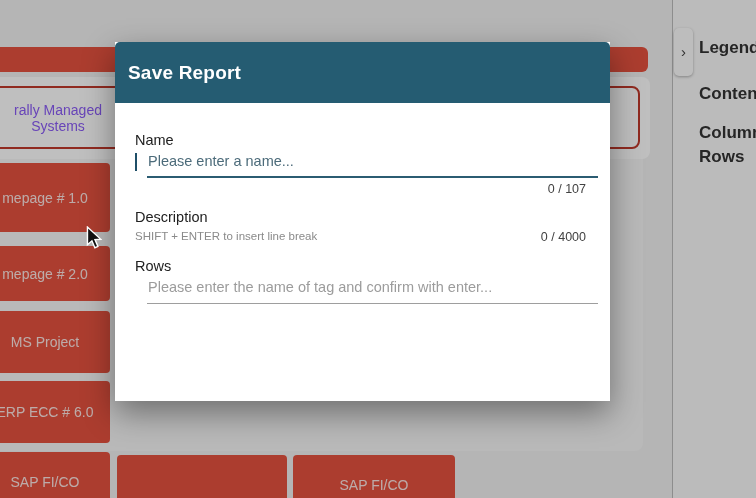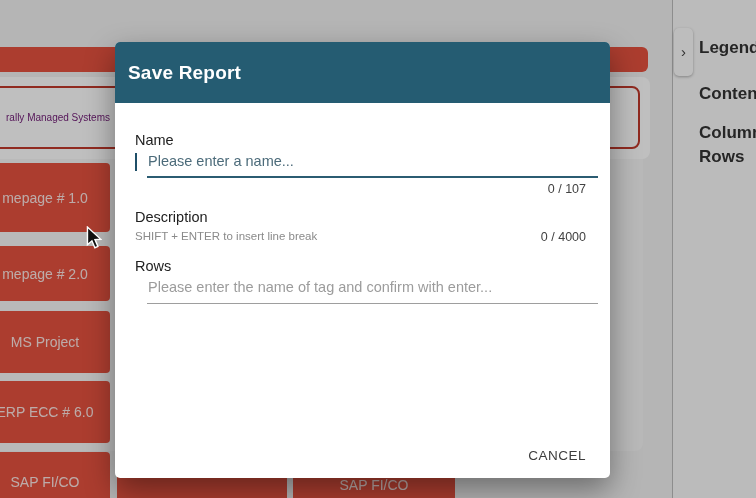--- a/index.html
+++ b/index.html
@@ -11,22 +11,22 @@
   .bg { position:absolute; inset:0; z-index:0; }
   .red-bar { position:absolute; left:-60px; top:47px; width:708px; height:25px;
              background:#e6523f; border-radius:0 6px 6px 0; }
   .canvas-card { position:absolute; left:-60px; top:77px; width:703px; height:374px;
                  background:#f7f7f7; border-radius:8px; }
   .halo-card { position:absolute; left:-60px; top:77px; width:710px; height:82px;
                background:#ffffff; border-radius:8px; }
   .ms-box { position:absolute; left:-50px; top:86px; width:690px; height:63px;
             background:#ffffff; border:2px solid #c0392b; border-radius:8px; }
   .ms-label { position:absolute; left:50px; top:50%; transform:translateY(-50%);
-              width:112px; text-align:center; font-size:10px; line-height:16px;
-              color:#701a75; }
+              width:112px; text-align:center; font-size:14px; line-height:16px;
+              color:#8b5cf6; }
   .bg-card { position:absolute; background:#e6523f; border-radius:4px;
              display:flex; align-items:center; justify-content:center;
              font-size:14px; color:rgba(255,255,255,0.85); }
   .bg-card .lbl { display:block; width:130px; text-align:center; }
   .lc { left:-20px; width:130px; }
   .lc0 { top:163px; height:69px; }
   .lc1 { top:246px; height:55px; }
   .lc2 { top:311px; height:62px; }
   .lc3 { top:381px; height:62px; }
   .lc4 { top:452px; height:60px; }
@@ -40,22 +40,22 @@
   .panel-item { position:absolute; left:26px; font-size:17px; font-weight:700;
                 color:#333; white-space:nowrap; }
   .pi0 { top:38px; } .pi1 { top:84px; } .pi2 { top:123px; } .pi3 { top:147px; }
   .handle { position:absolute; left:1px; top:28px; width:19px; height:48px;
             background:#fcfcfc; border-radius:5px; box-shadow:0 1px 3px rgba(0,0,0,0.3);
             display:flex; align-items:center; justify-content:center; }
   .chev { font-size:15px; color:#444; line-height:1; transform:translateY(-1px); }
 
   
   .overlay { position:absolute; inset:0; background:rgba(0,0,0,0.25); z-index:5; }
-  .modal { position:absolute; left:115px; top:42px; width:495px; height:436px;
-           background:#fff; border-radius:5px; box-shadow:0 12px 30px rgba(0,0,0,0.4);
+  .modal { position:absolute; left:115px; top:42px; width:495px; height:359px;
+           background:#fff; border-radius:0; box-shadow:0 12px 30px rgba(0,0,0,0.4);
            z-index:10; }
   .modal-header { height:61px; background:#255c72; border-radius:5px 5px 0 0;
                   display:flex; align-items:center; padding-left:13px; }
   .modal-title { color:#fff; font-size:19px; font-weight:600; letter-spacing:0.2px; }
   .modal-body { padding:0 24px 5px 20px; }
   .field-label { display:block; font-size:14.5px; font-weight:500; color:#212121; }
   .input-wrap { position:relative; margin-top:3px; }
   .fld { display:block; width:100%; border:none; outline:none; background:transparent;
          font-family:"Liberation Sans", sans-serif; font-size:14.5px; color:#222;margin-left:12px; }
   .name-input { padding:2px 0 7px 1px; border-bottom:2px solid #2b5c72; }
@@ -152,21 +152,20 @@
 
       <div class="grp-tags">
         <label class="field-label">Rows</label>
         <div class="input-wrap">
           <input class="fld tags-input" placeholder="Please enter the name of tag and confirm with enter..." style="">
         </div>
       </div>
 
     </div>
     <div class="actions">
-      <button class="btn btn-cancel">CANCEL</button>
     </div>
   </div>
 
   <svg class="mouse-cursor" width="16" height="24" viewBox="0 0 14 22">
     <path d="M1 1 L1 17.2 L5.1 13.6 L7.8 19.9 L10.6 18.7 L7.9 12.5 L13.3 12.2 Z" fill="#111" stroke="#fff" stroke-width="1.3"></path>
   </svg>
 
 </div>
 
 </body></html>

